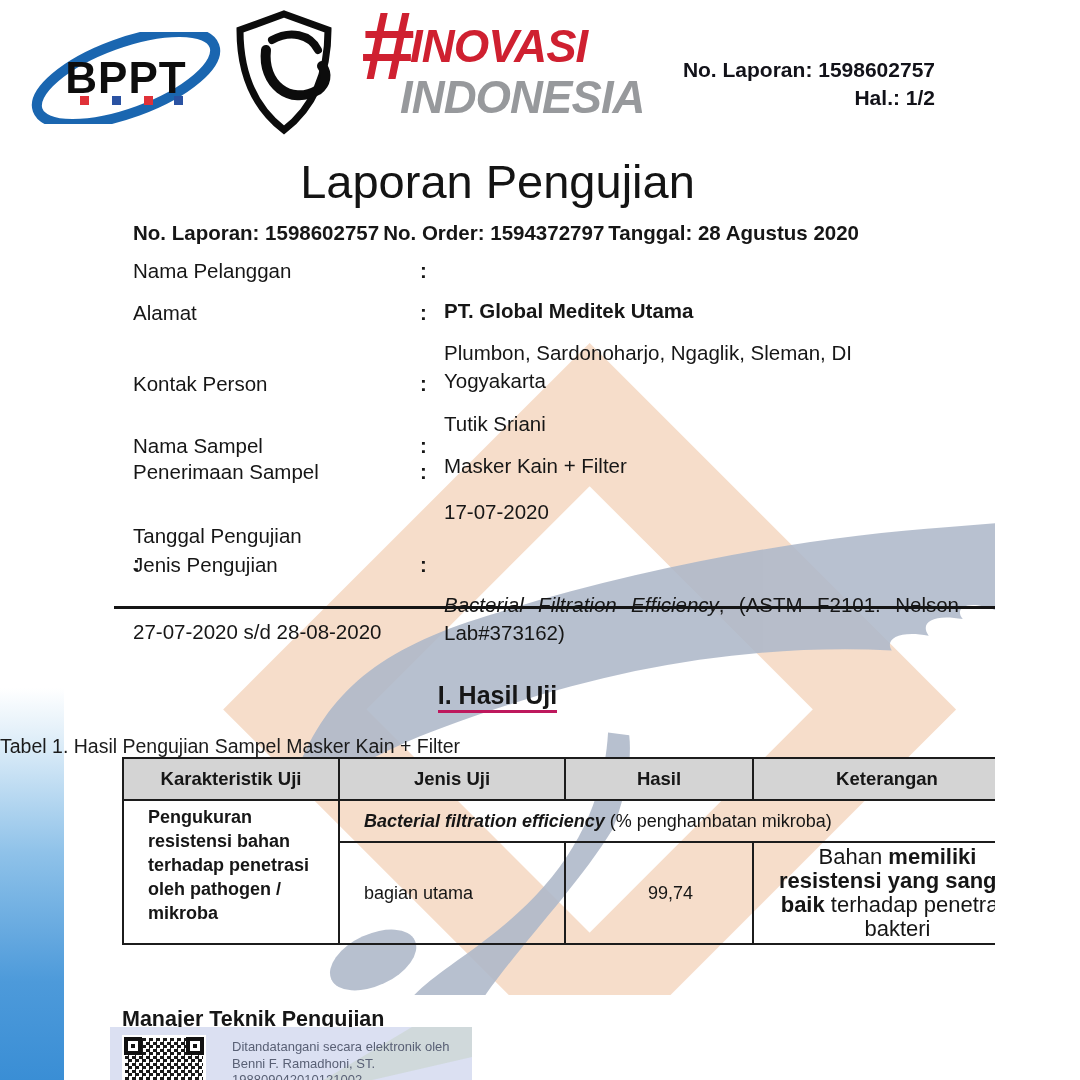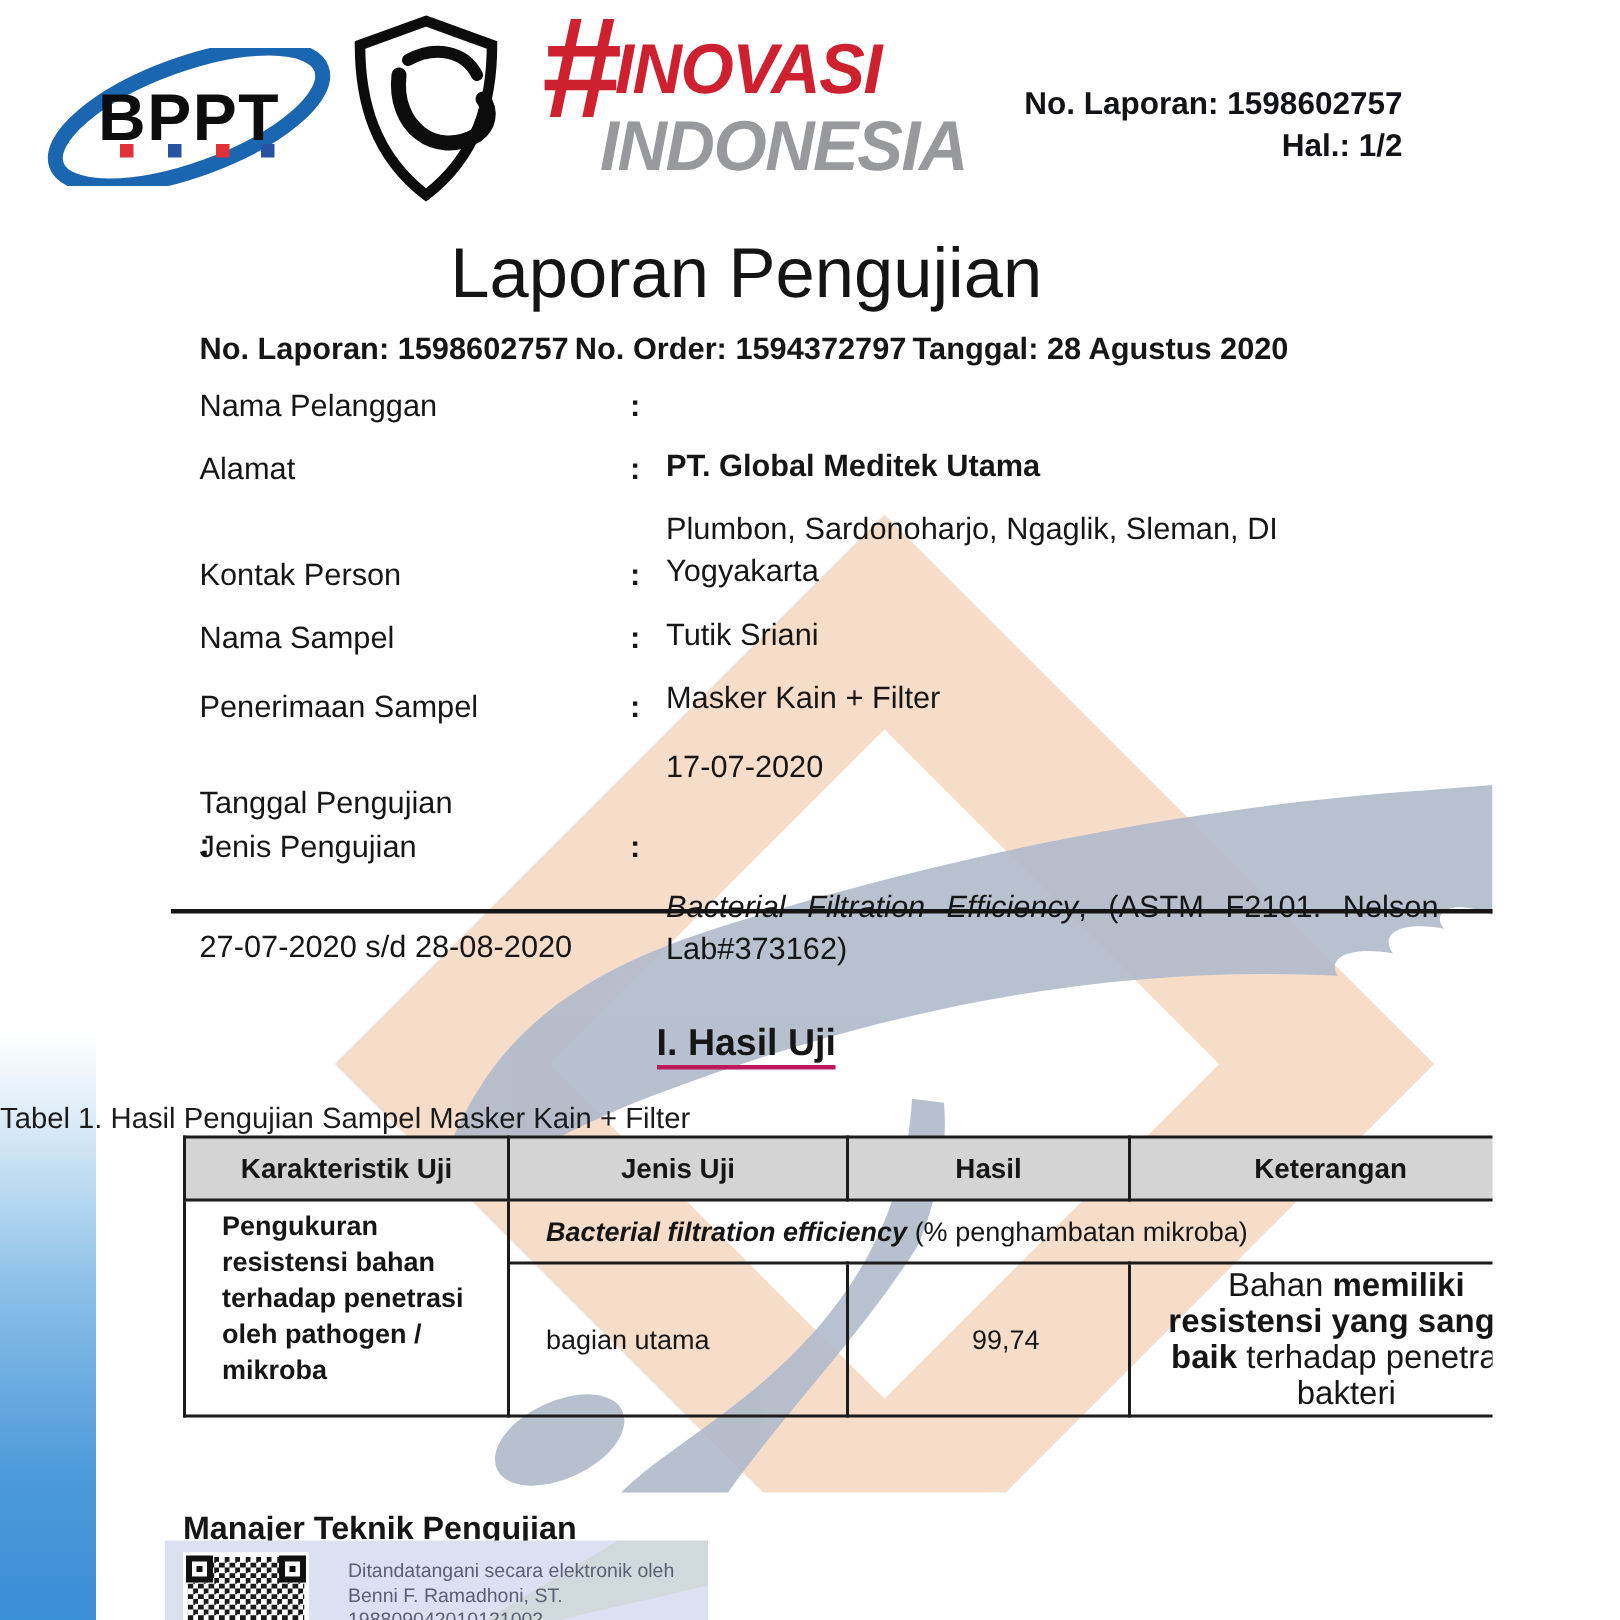--- a/index.html
+++ b/index.html
@@ -44,21 +44,21 @@
   }
   
   .field{position:absolute;left:133px;width:830px;font-size:20.5px;line-height:28px;display:flex;}
   .field .lbl{width:287px;flex:none;font-weight:400;}
   .field .colon{width:24px;flex:none;font-weight:700;}
   .field .val{width:515px;margin-top:40px;}
   .val-bold{font-weight:700;}
   .val-narrow{width:470px !important;}
   .val-justify{text-align:justify;}
   .it{font-style:italic;}
-  .f0{top:257px;} .f1{top:299px;} .f2{top:370px;} .f3{top:412px;} .f4{top:458px;} .f5{top:522px;flex-direction:column;} .f6{top:551px;}
+  .f0{top:257px;} .f1{top:299px;} .f2{top:370px;} .f3{top:412px;align-items:center;} .f4{top:458px;} .f5{top:522px;flex-direction:column;} .f6{top:551px;}
   .divider{position:absolute;left:114px;top:606px;width:892px;height:3px;background:#151515;}
   
   .section-head{position:absolute;left:0;right:0;top:681px;text-align:center;font-size:25px;font-weight:700;}
   .section-head .u{border-bottom:3px solid #be185d;padding-bottom:1px;}
   .tbl-caption{position:absolute;left:0;right:0;top:735px;text-align:left;font-size:19.5px;color:#1b1b1b;}
   table.results{
     position:absolute;left:122px;top:757px;width:898px;border-collapse:collapse;table-layout:fixed;
     background:transparent;
   }
   table.results th,table.results td{border:2px solid #1c1c1c;padding-left:24px;}

